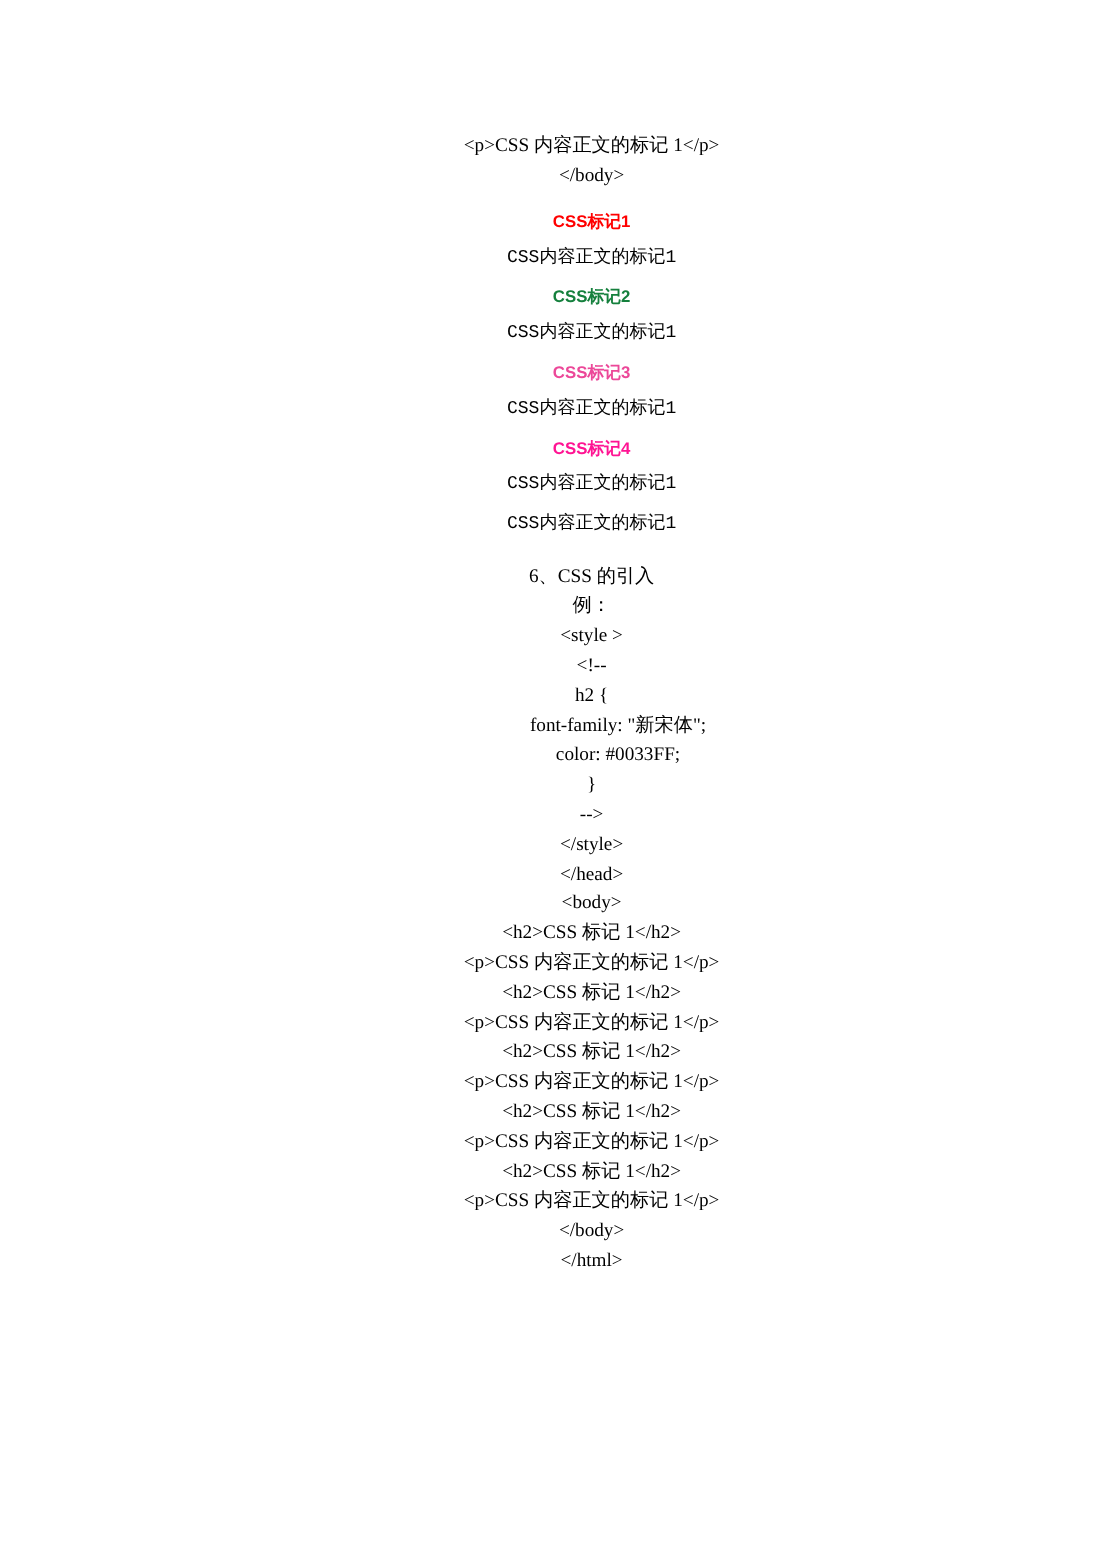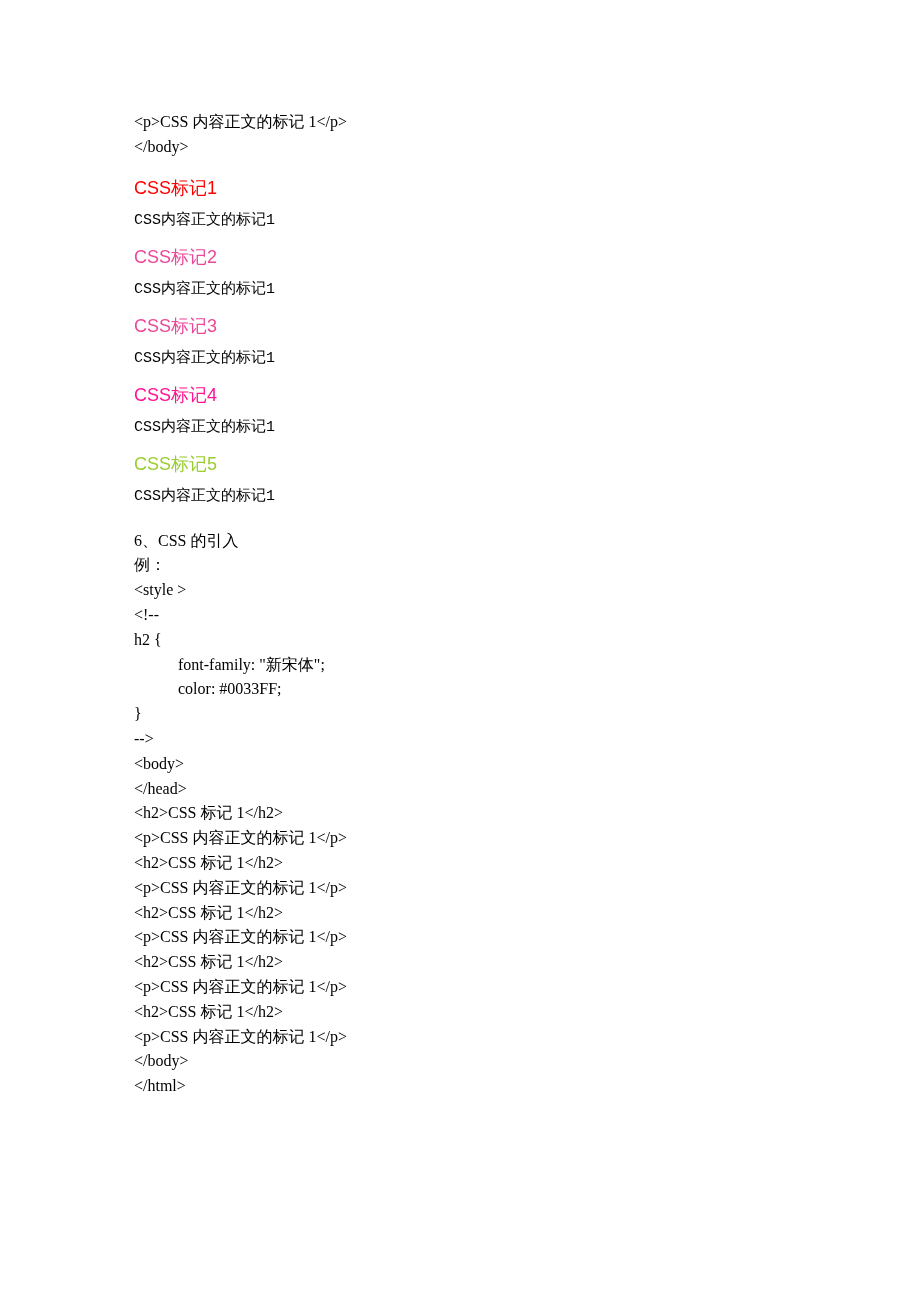--- a/index.html
+++ b/index.html
@@ -5,49 +5,50 @@
   body {
     margin: 0;
     padding: 0;
     background: #ffffff;
     font-family: "SimSun", "宋体", serif;
     width: 920px;
   }
   .page {
     padding: 110px 68px 60px 134px;
     box-sizing: border-box;
+    text-align: center;
   }
   .code-line {
     font-family: "Times New Roman", "SimSun", serif;
     font-size: 16px;
     color: #000;
     line-height: 1.55;
     white-space: pre;
   }
   .indent {
     padding-left: 44px;
   }
   .demo-block {
     margin-top: 6px;
     margin-bottom: 8px;
   }
   .demo-heading {
     font-family: "SimHei", "黑体", sans-serif;
-    font-weight: normal;
-    font-size: 18px;
+    font-weight: bold;
+    font-size: 14px;
     margin: 16px 0 6px 0;
   }
   .demo-text {
     font-family: Liberation Mono, monospace;
     font-size: 15px;
     color: #000;
     margin: 10px 0 14px 0;
   }
   .c-red { color: #ff0000; }
-  .c-cyan { color: #ec4899; }
+  .c-cyan { color: #15803d; }
   .c-magenta { color: #ec4899; }
   .c-hotpink { color: #ff1493; margin-top: 16px; }
   .c-limegreen { color: #9acd32; }
   .section-gap {
     height: 10px;
   }
 </style>
 </head>
 <body>
 
@@ -62,37 +63,37 @@
 
     <div class="demo-heading c-cyan">CSS标记2</div>
     <div class="demo-text">CSS内容正文的标记1</div>
 
     <div class="demo-heading c-magenta">CSS标记3</div>
     <div class="demo-text">CSS内容正文的标记1</div>
 
     <div class="demo-heading c-hotpink">CSS标记4</div>
     <div class="demo-text">CSS内容正文的标记1</div>
 
-    <div class="demo-heading c-limegreen">CSS标记5</div>
     <div class="demo-text">CSS内容正文的标记1</div>
   </div>
 
   <div class="section-gap"></div>
 
   <div class="code-line">6、CSS 的引入</div>
   <div class="code-line">例：</div>
   <div class="code-line">&lt;style &gt;</div>
   <div class="code-line">&lt;!--</div>
   <div class="code-line">h2 {</div>
   <div class="code-line indent">font-family: "新宋体";</div>
   <div class="code-line indent">color: #0033FF;</div>
   <div class="code-line">}</div>
   <div class="code-line">--&gt;</div>
+  <div class="code-line">&lt;/style&gt;</div>
+  <div class="code-line">&lt;/head&gt;</div>
   <div class="code-line">&lt;body&gt;</div>
-  <div class="code-line">&lt;/head&gt;</div>
   <div class="code-line">&lt;h2&gt;CSS 标记 1&lt;/h2&gt;</div>
   <div class="code-line">&lt;p&gt;CSS 内容正文的标记 1&lt;/p&gt;</div>
   <div class="code-line">&lt;h2&gt;CSS 标记 1&lt;/h2&gt;</div>
   <div class="code-line">&lt;p&gt;CSS 内容正文的标记 1&lt;/p&gt;</div>
   <div class="code-line">&lt;h2&gt;CSS 标记 1&lt;/h2&gt;</div>
   <div class="code-line">&lt;p&gt;CSS 内容正文的标记 1&lt;/p&gt;</div>
   <div class="code-line">&lt;h2&gt;CSS 标记 1&lt;/h2&gt;</div>
   <div class="code-line">&lt;p&gt;CSS 内容正文的标记 1&lt;/p&gt;</div>
   <div class="code-line">&lt;h2&gt;CSS 标记 1&lt;/h2&gt;</div>
   <div class="code-line">&lt;p&gt;CSS 内容正文的标记 1&lt;/p&gt;</div>

